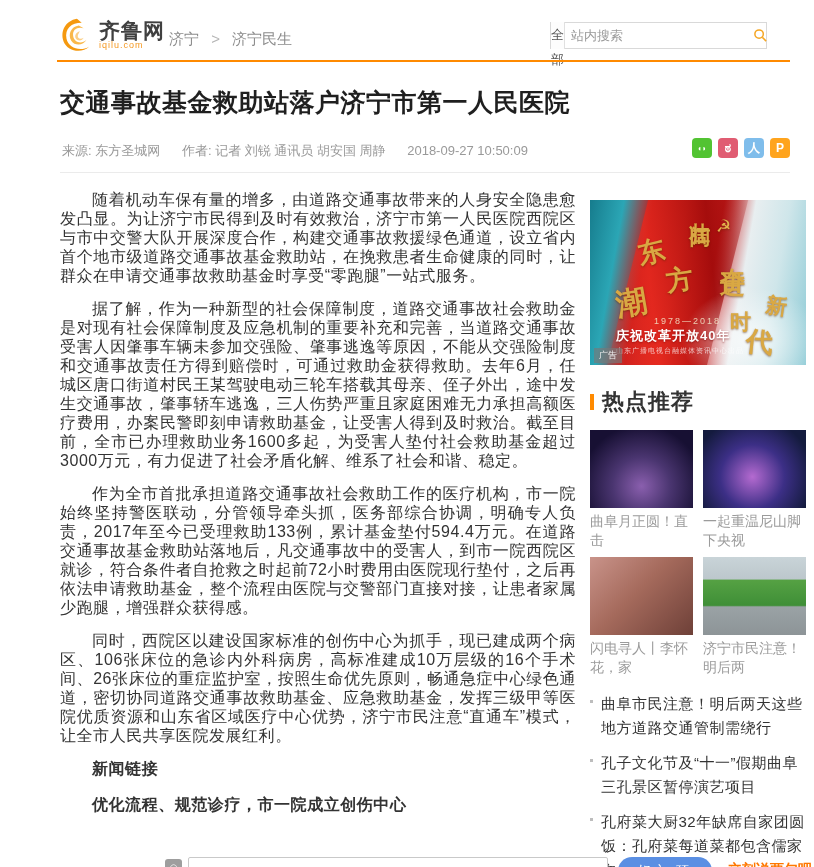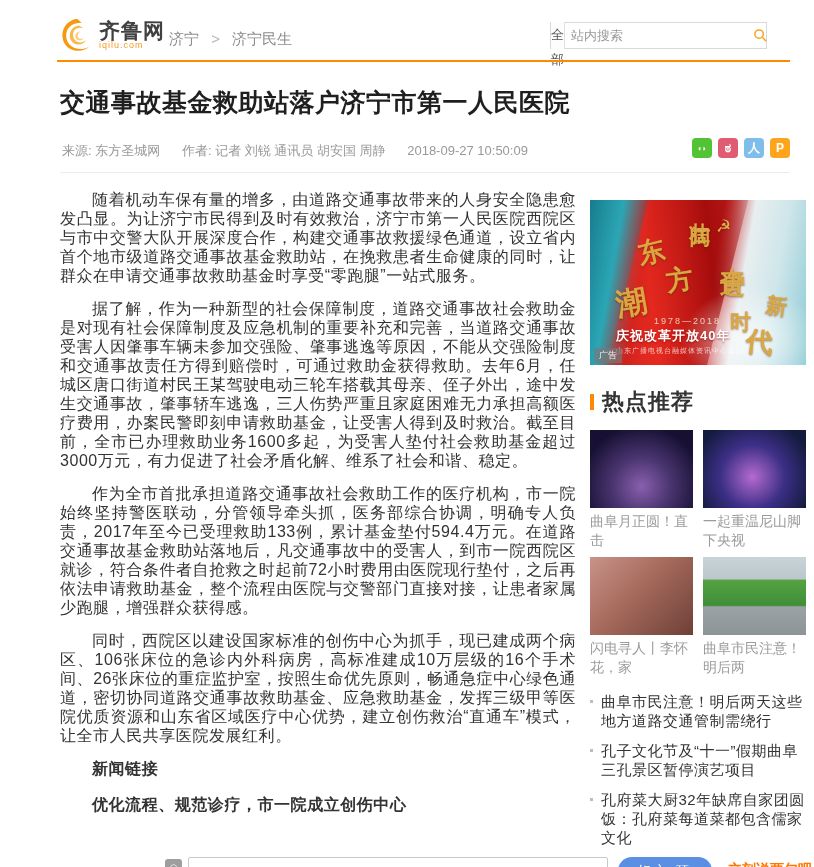--- a/index.html
+++ b/index.html
@@ -83,21 +83,21 @@
   .thumbs { display:flex; flex-wrap:wrap; justify-content:space-between; margin-top:13px; }
   .thumb-item { width:103px; margin-bottom:7px; cursor:pointer; }
   .thumb-img { width:103px; height:78px; }
   .t1 { background:radial-gradient(circle at 50% 72%,#8a5fae 0%,#4a3570 38%,#171033 80%),#171033; }
   .t2 { background:radial-gradient(circle at 48% 60%,#b46ad0 0%,#3c2f86 45%,#141b3e 85%),#141b3e; }
   .t3 { background:linear-gradient(135deg,#c9938a 0%,#a56a5c 45%,#6e4038 100%); }
   .t4 { background:linear-gradient(180deg,#c9d4d8 0%,#bcc7cc 28%,#55a143 30%,#3f8f37 62%,#9aa2a5 64%,#8d9497 100%); }
   .thumb-cap { margin-top:4px; font-size:14px; line-height:19px; color:#9b9b9b; height:38px; overflow:hidden; }
 
   .hot-list { margin-top:8px; }
-  .hot-item { position:relative; padding-left:11px; font-size:15px; line-height:19px;
+  .hot-item { position:relative; padding-left:11px; font-size:15px; line-height:24px;
     color:#333; letter-spacing:0.5px; margin-bottom:11px; cursor:pointer; }
   .hot-item:before { content:""; position:absolute; left:0; top:8px; width:3px; height:3px;
     background:#bdbdbd; }
 
   .cities { margin-top:14px; position:relative; }
   .city-row { display:flex; }
   .city { width:30px; height:32px; text-align:center; font-size:15px; line-height:16px;
     color:rgba(150,150,150,.8); writing-mode:vertical-rl; text-orientation:upright;
     letter-spacing:1px; cursor:pointer; }
 
@@ -166,21 +166,21 @@
       <span class="share-ic" style="background: rgb(127, 189, 235);">人</span>
       <span class="share-ic" style="background: rgb(255, 164, 29);">P</span>
     </span>
   </div>
   <div class="meta-divider"></div>
 
   <div class="article">
     <p>随着机动车保有量的增多，由道路交通事故带来的人身安全隐患愈发凸显。为让济宁市民得到及时有效救治，济宁市第一人民医院西院区与市中交警大队开展深度合作，构建交通事故救援绿色通道，设立省内首个地市级道路交通事故基金救助站，在挽救患者生命健康的同时，让群众在申请交通事故救助基金时享受“零跑腿”一站式服务。</p>
     <p>据了解，作为一种新型的社会保障制度，道路交通事故社会救助金是对现有社会保障制度及应急机制的重要补充和完善，当道路交通事故受害人因肇事车辆未参加交强险、肇事逃逸等原因，不能从交强险制度和交通事故责任方得到赔偿时，可通过救助金获得救助。去年6月，任城区唐口街道村民王某驾驶电动三轮车搭载其母亲、侄子外出，途中发生交通事故，肇事轿车逃逸，三人伤势严重且家庭困难无力承担高额医疗费用，办案民警即刻申请救助基金，让受害人得到及时救治。截至目前，全市已办理救助业务1600多起，为受害人垫付社会救助基金超过3000万元，有力促进了社会矛盾化解、维系了社会和谐、稳定。</p>
     <p>作为全市首批承担道路交通事故社会救助工作的医疗机构，市一院始终坚持警医联动，分管领导牵头抓，医务部综合协调，明确专人负责，2017年至今已受理救助133例，累计基金垫付594.4万元。在道路交通事故基金救助站落地后，凡交通事故中的受害人，到市一院西院区就诊，符合条件者自抢救之时起前72小时费用由医院现行垫付，之后再依法申请救助基金，整个流程由医院与交警部门直接对接，让患者家属少跑腿，增强群众获得感。</p>
-    <p>同时，西院区以建设国家标准的创伤中心为抓手，现已建成两个病区、106张床位的急诊内外科病房，高标准建成10万层级的16个手术间、26张床位的重症监护室，按照生命优先原则，畅通急症中心绿色通道，密切协同道路交通事故救助基金、应急救助基金，发挥三级甲等医院优质资源和山东省区域医疗中心优势，建立创伤救治“直通车”模式，让全市人民共享医院发展红利。</p>
+    <p>同时，西院区以建设国家标准的创伤中心为抓手，现已建成两个病区、106张床位的急诊内外科病房，高标准建成10万层级的16个手术间、26张床位的重症监护室，按照生命优先原则，畅通急症中心绿色通道，密切协同道路交通事故救助基金、应急救助基金，发挥三级甲等医院优质资源和山东省区域医疗中心优势，济宁市民注意“直通车”模式，让全市人民共享医院发展红利。</p>
     <p class="bold">新闻链接</p>
     <p class="bold">优化流程、规范诊疗，市一院成立创伤中心</p>
   </div>
 
   <aside class="sidebar">
     <div class="ad">
       <span class="gold ad-zhuangkuo">壮阔</span>
       <span class="gold ad-dong">东</span>
       <span class="gold ad-fang">方</span>
       <span class="gold ad-chao">潮</span>
@@ -208,21 +208,21 @@
       <div class="thumb-item">
         <div class="thumb-img t2"></div>
         <div class="thumb-cap">一起重温尼山脚下央视</div>
       </div>
       <div class="thumb-item">
         <div class="thumb-img t3"></div>
         <div class="thumb-cap">闪电寻人丨李怀花，家</div>
       </div>
       <div class="thumb-item">
         <div class="thumb-img t4"></div>
-        <div class="thumb-cap">曲阜市民注意！明后两</div>
+        <div class="thumb-cap">济宁市民注意！明后两</div>
       </div>
     </div>
 
     <div class="hot-list">
       <div class="hot-item">曲阜市民注意！明后两天这些地方道路交通管制需绕行</div>
       <div class="hot-item">孔子文化节及“十一”假期曲阜三孔景区暂停演艺项目</div>
       <div class="hot-item">孔府菜大厨32年缺席自家团圆饭：孔府菜每道菜都包含儒家文化</div>
     </div>
 
     <div class="cities">

